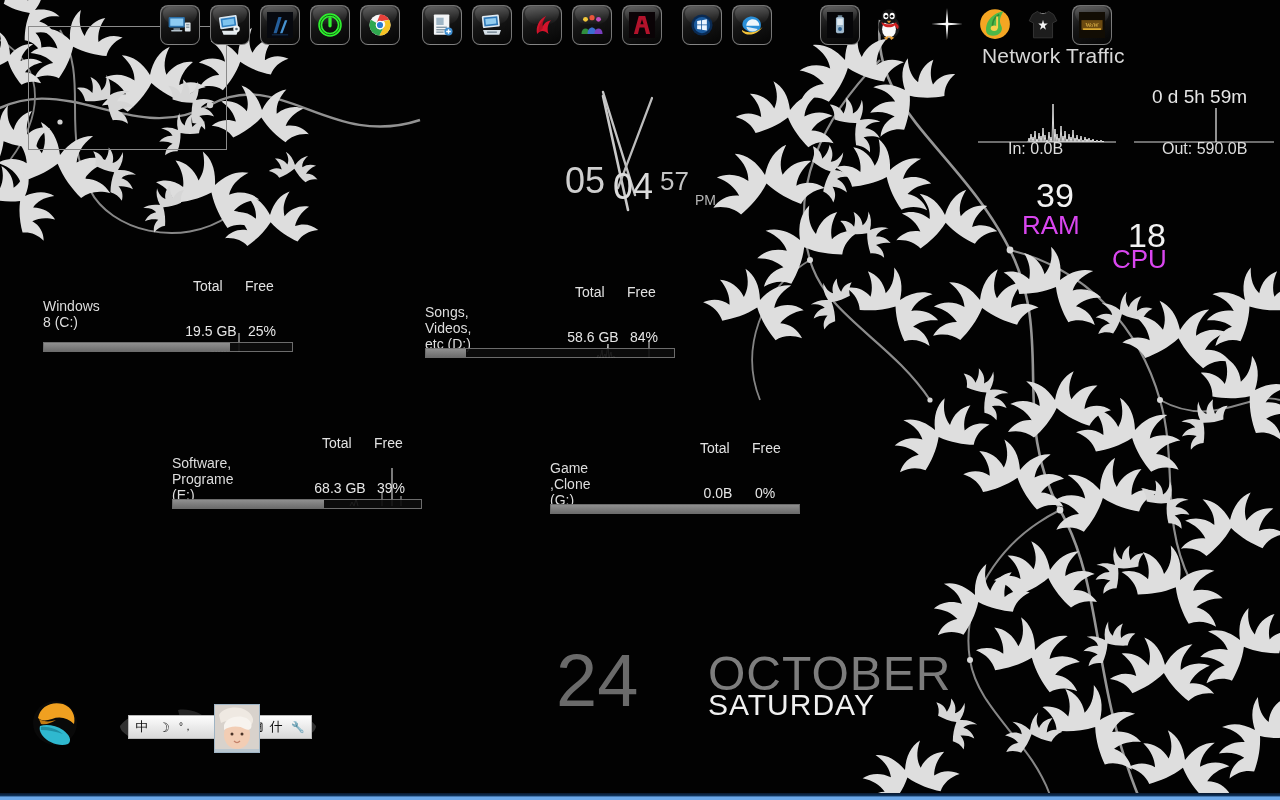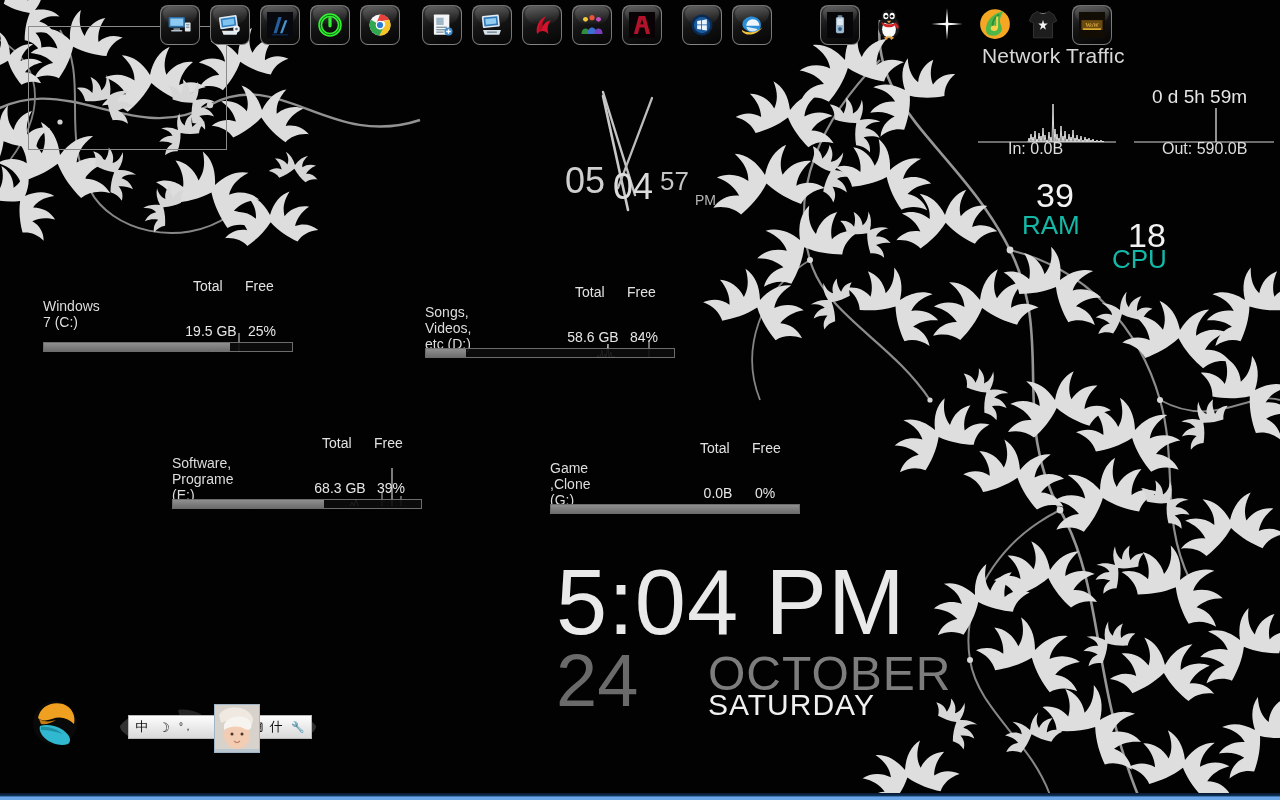--- a/index.html
+++ b/index.html
@@ -82,21 +82,21 @@
   #net-out-label {
     position:absolute; left: 202px; top: 104px; font-size: 16px; color: #dedede;
   }
 
   
   #ramcpu { position: absolute; left: 1010px; top: 176px; }
   #ramcpu .num {
     position: absolute; font-size: 34px; color: #f2f2f2; font-weight: 400;
   }
   #ramcpu .lbl {
-    position: absolute; font-size: 26px; color: #14b8a6;
+    position: absolute; font-size: 26px; color: #d946ef;
   }
   #ram-num { left: 26px; top: 0; }
   #ram-lbl { left: 12px; top: 34px; }
   #cpu-num { left: 118px; top: 0; margin-top: 40px; }
   #cpu-lbl { left: 102px; top: 34px; margin-top: 34px; }
 
   
   #clock-analog { position:absolute; left: 540px; top: 80px; width: 200px; height: 140px; }
   #clock-analog svg { position:absolute; left:0; top:0; }
   #ca-hour  { position:absolute; left: 25px; top: 80px; font-size: 36px; color: #cfcfcf; }
@@ -546,21 +546,21 @@
     </svg>
     <div id="ca-hour">05</div>
     <div id="ca-min">04</div>
     <div id="ca-sec">57</div>
     <div id="ca-ampm">PM</div>
   </div>
 
   <div class="disk" id="disk-c" style="left:43px; top:278px;">
     <div class="hdr-total">Total</div>
     <div class="hdr-free">Free</div>
-    <div class="name">Windows 7 (C:)</div>
+    <div class="name">Windows 8 (C:)</div>
     <div class="total-val">19.5 GB</div>
     <div class="free-val">25%</div>
     <svg class="spark" viewBox="0 0 250 28">
       <path d="M168,28 L169,24 L170,28 L172,21 L173,28 L175,25 L176,28 L178,19 L179,28
                L181,26 L182,28 L184,23 L185,28" stroke="#c9c9c9" stroke-width="0.9" fill="none"></path>
       <line x1="196" y1="28" x2="196" y2="9" stroke="#dcdcdc" stroke-width="1"></line>
     </svg>
     <div class="bar">
       <div class="fill" style="width:75%"></div>
     </div>
@@ -604,21 +604,20 @@
     <div class="hdr-free">Free</div>
     <div class="name">Game ,Clone (G:)</div>
     <div class="total-val">0.0B</div>
     <div class="free-val">0%</div>
     <div class="bar">
       <div class="fill" style="width:100%"></div>
     </div>
   </div>
 
   <div id="bigclock">
-    <div id="bc-time">5:04 PM</div>
     <div id="bc-day">24</div>
     <div id="bc-month">OCTOBER</div>
     <div id="bc-weekday">SATURDAY</div>
   </div>
 
   <div id="desk-logo">
     <svg viewBox="0 0 50 50" width="50" height="50">
       <path d="M25,3 A22,22 0 0,1 25,47 A22,22 0 0,1 25,3 Z" fill="#090909"></path>
       <path d="M8,20 C10,8 22,3 33,6 C42,9 46,18 44,26 C38,20 30,18 22,21
                C16,23 11,23 8,20 Z" fill="#f0a020"></path>

